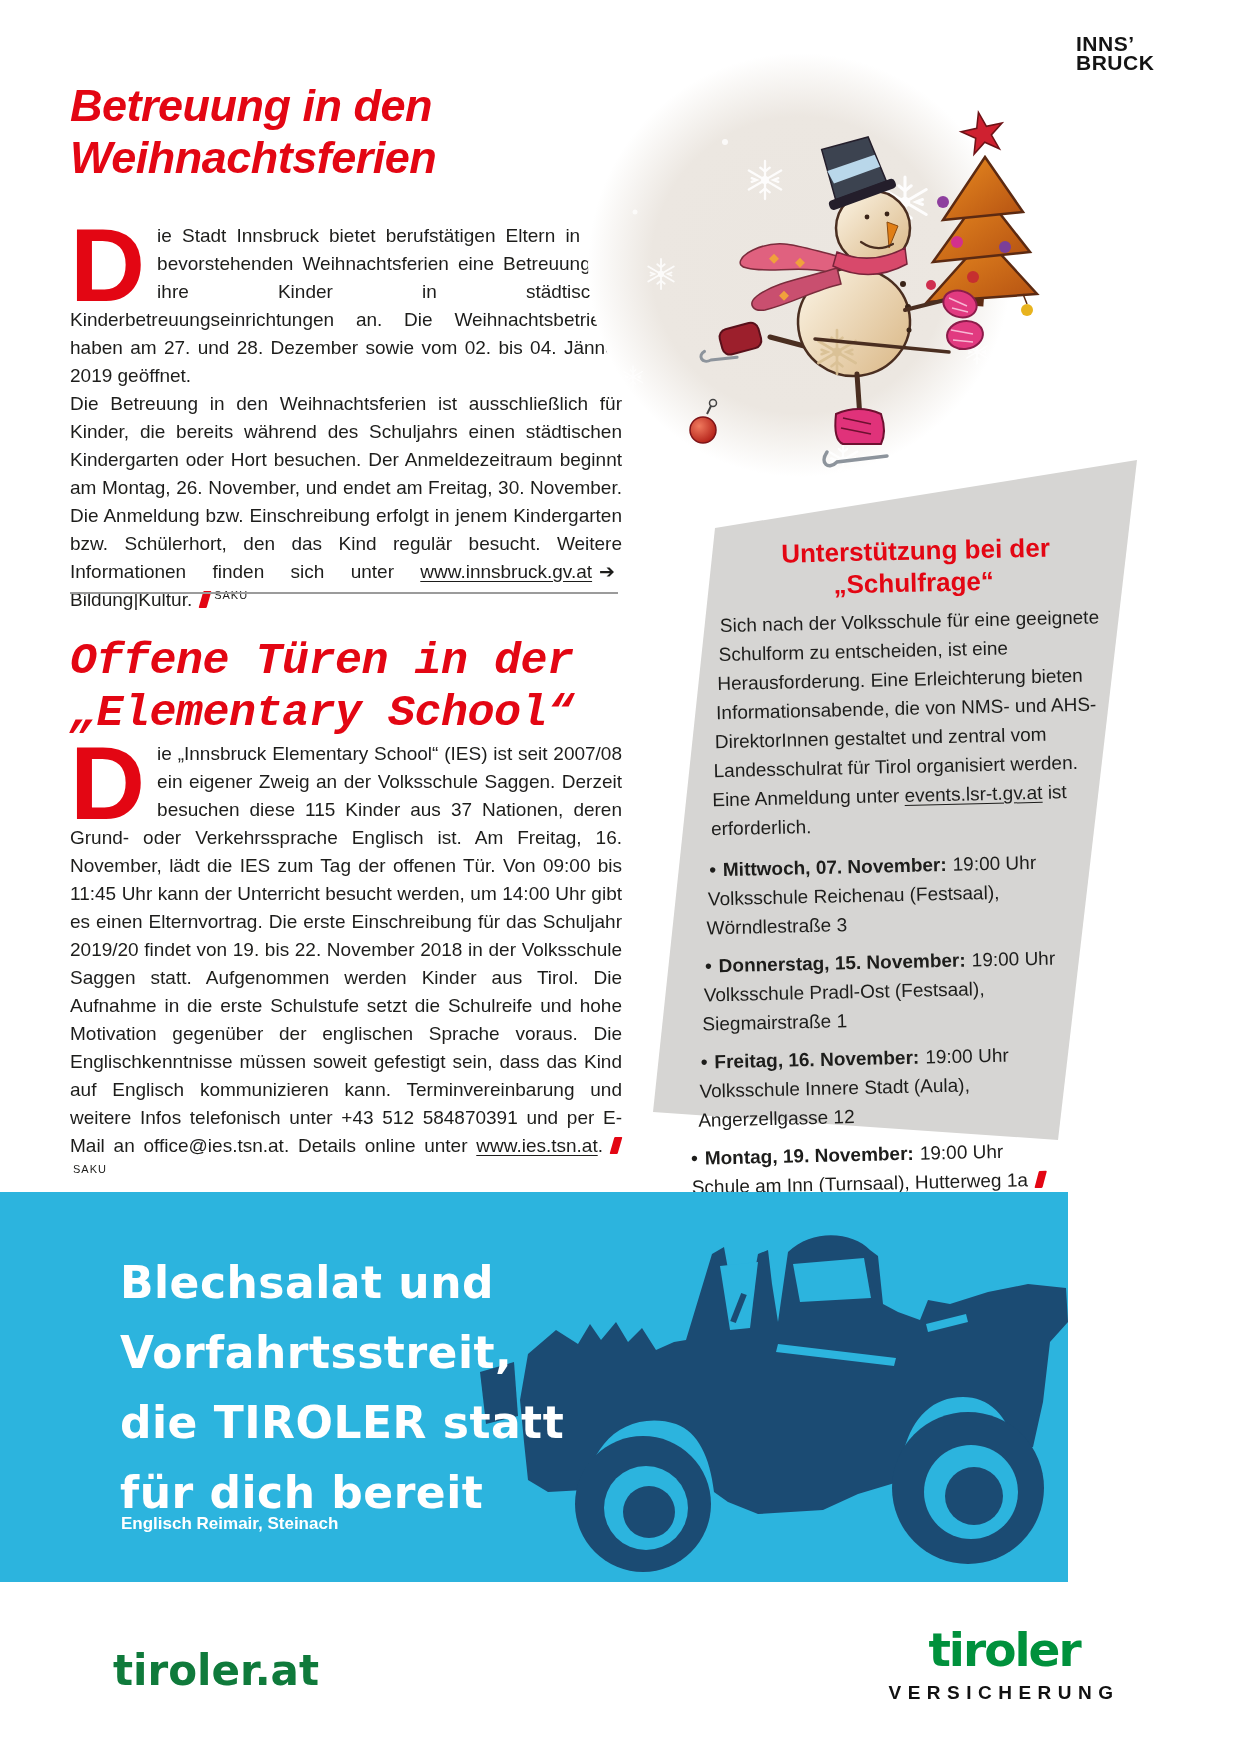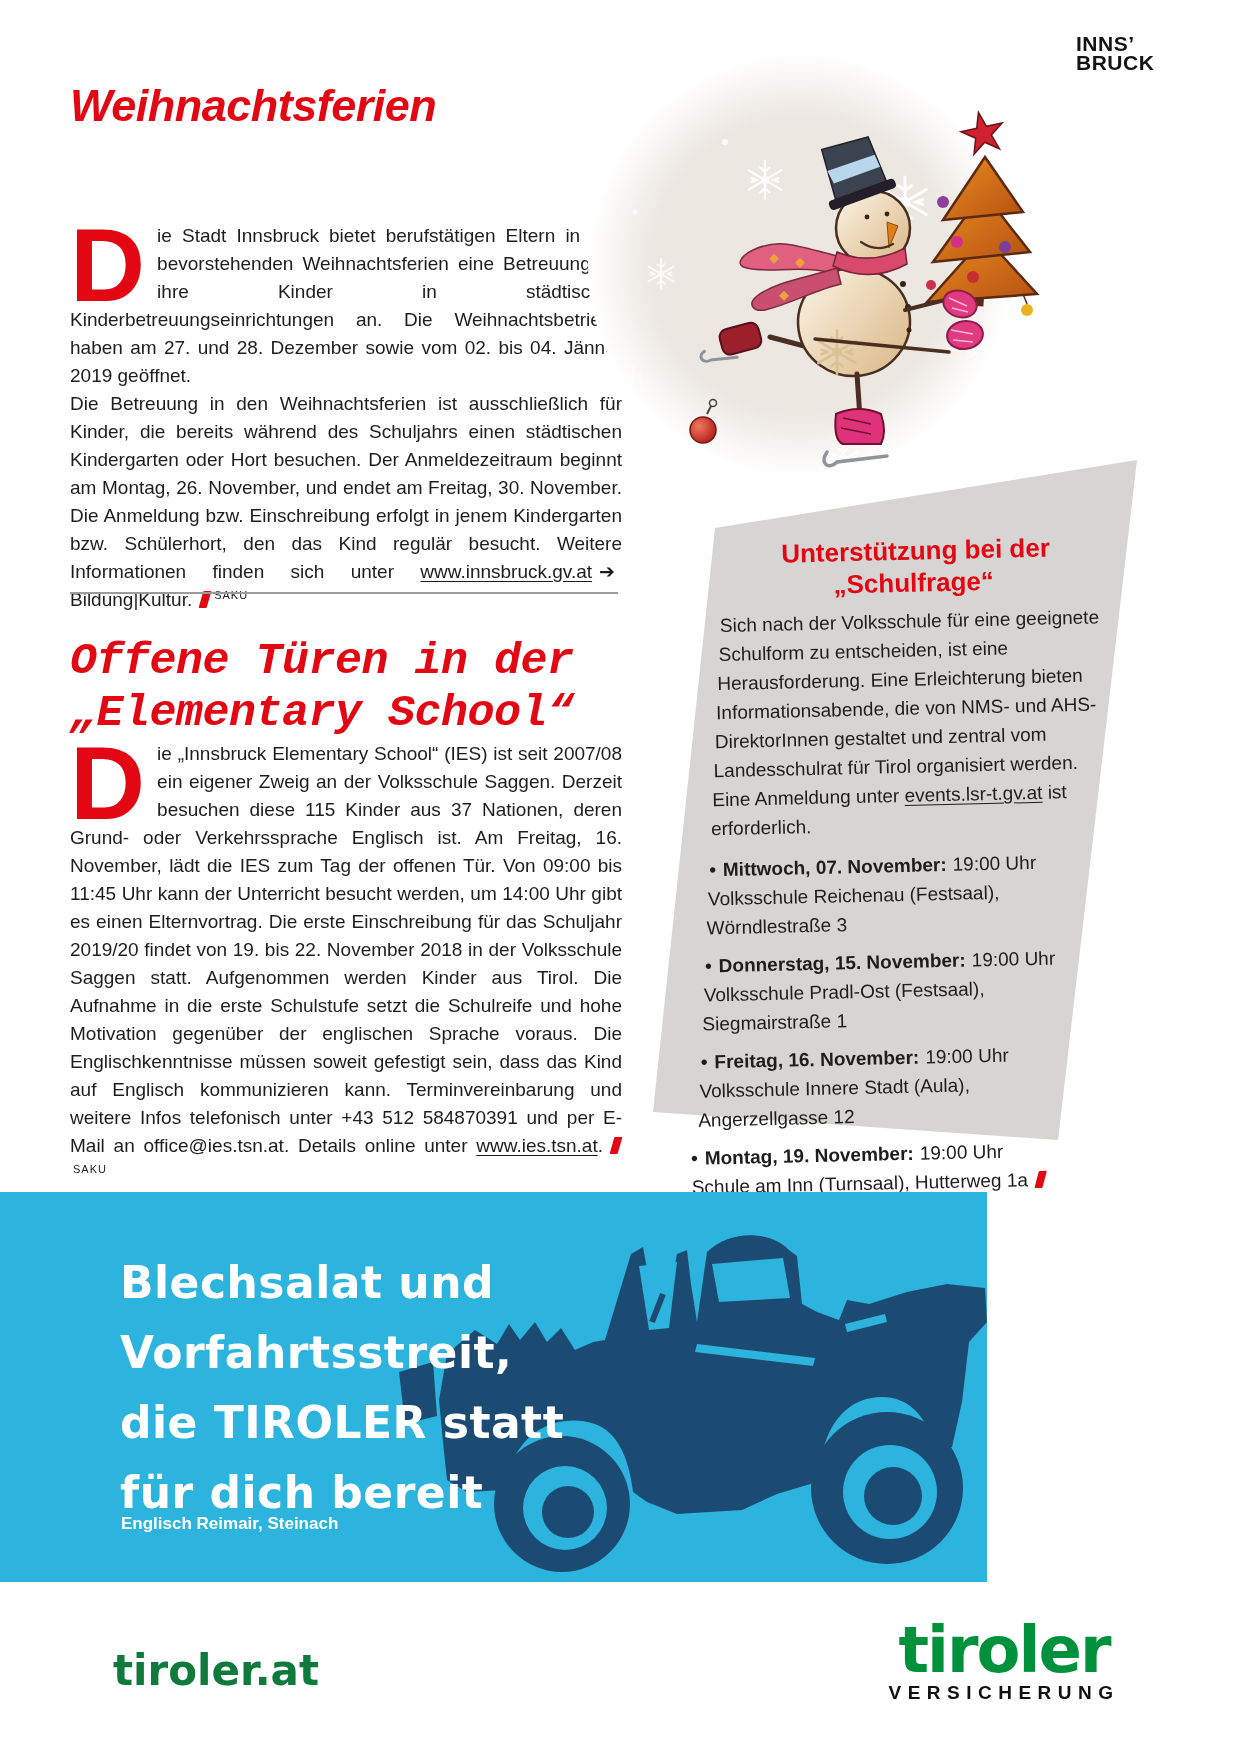--- a/index.html
+++ b/index.html
@@ -43,47 +43,48 @@
   .shape-r{float:right;width:68px;height:600px;shape-outside:polygon(60px 0,68px 0,68px 600px,3px 600px);}
   .infobox-content h2{margin:4px 0 8px 0;color:#e30613;font-size:26px;line-height:32px;
                       font-weight:700;text-align:center;}
   .infobox-content p{margin:0 0 12px 0;}
   .event-list{list-style:none;margin:0;padding:0;}
   .event-list li{margin:0 0 9px 0;}
   .blt{font-weight:700;margin-right:7px;}
   .ev-time{margin-left:6px;}
 
   
-  .ad{position:absolute;left:0;top:1192px;width:987px;height:390px;background:#2cb4de;overflow:hidden;}
+  .ad{position:absolute;left:0;top:1192px;width:1068px;height:390px;background:#2cb4de;overflow:hidden;}
   .car{position:absolute;right:0;top:0;width:640px;height:390px;}
   .ad-headline{position:absolute;left:120px;top:56px;color:#ffffff;
                font-family:"DejaVu Sans",sans-serif;font-weight:700;
                font-size:44px;line-height:70px;letter-spacing:.5px;}
   .ad-byline{position:absolute;left:121px;top:322px;color:#ffffff;font-weight:700;font-size:17px;}
 
   
   .footer-url{position:absolute;left:113px;top:1646px;color:#0f7a3b;font-weight:700;
               font-family:"DejaVu Sans",sans-serif;font-size:42px;text-align:center;}
   .tiroler-logo{position:absolute;left:886px;top:1620px;width:236px;text-align:center;}
   .tiroler-name{display:block;color:#00913c;font-family:"DejaVu Sans",sans-serif;
-                font-weight:800;font-size:64px;line-height:60px;letter-spacing:-2px;}
+                font-weight:800;font-size:47px;line-height:60px;letter-spacing:-2px;}
   .tiroler-sub{display:block;color:#111111;font-weight:700;font-size:19px;
                letter-spacing:6.5px;margin-top:2px;}
 </style>
 </head>
 <body>
 
 <div class="page">
 
   <div class="city-logo">
     <div>INNS’</div>
     <div>BRUCK</div>
   </div>
 
   <div class="art-title" id="title1">
+    <div>Betreuung in den</div>
     <div>Weihnachtsferien</div>
   </div>
 
   <div class="body-block" id="body1">
     <p><span class="dropcap">D</span><span>ie Stadt Innsbruck bietet berufstätigen Eltern in den bevorstehenden Weihnachtsferien eine Betreuung für ihre Kinder in städtischen Kinderbetreuungseinrichtungen an. Die Weihnachtsbetriebe haben am 27. und 28. Dezember sowie vom 02. bis 04. Jänner 2019 geöffnet.</span></p>
     <p><span>Die Betreuung in den Weihnachtsferien ist ausschließlich für Kinder, die bereits während des Schuljahrs einen städtischen Kindergarten oder Hort besuchen. Der Anmeldezeitraum beginnt am Montag, 26. November, und endet am Freitag, 30. November. Die Anmeldung bzw. Einschreibung erfolgt in jenem Kindergarten bzw. Schülerhort, den das Kind regulär besucht. Weitere Informationen finden sich unter </span><a class="inline-link">www.innsbruck.gv.at</a><span class="arrow">➔</span><span>Bildung|Kultur.</span><span class="mark"></span><span class="credit">SAKU</span></p>
   </div>
 
   <div class="divider"></div>
 

